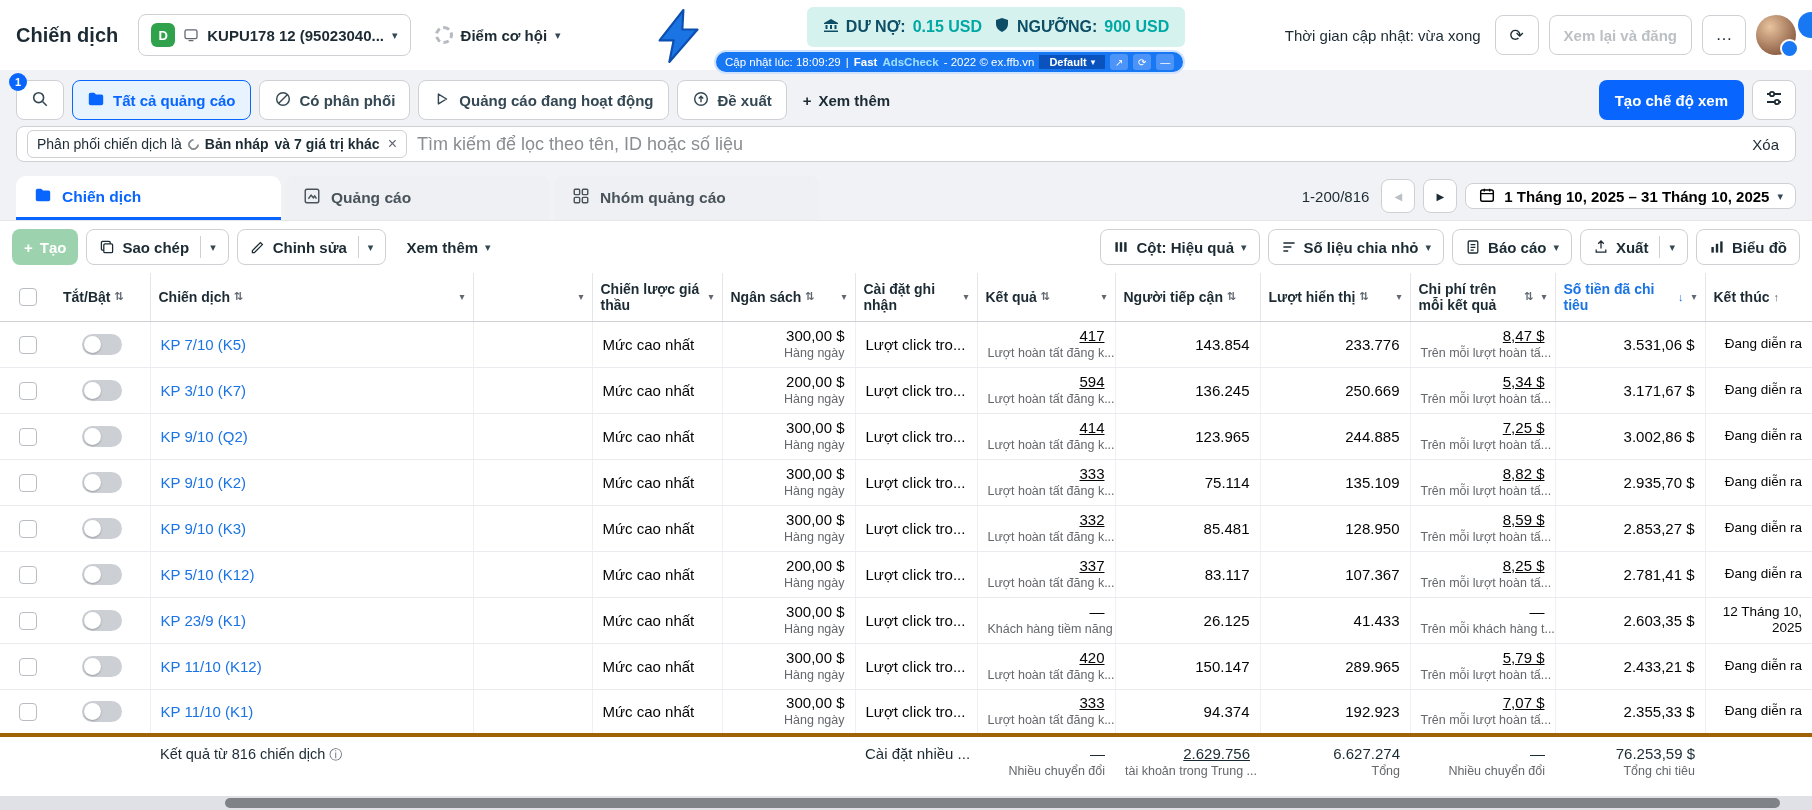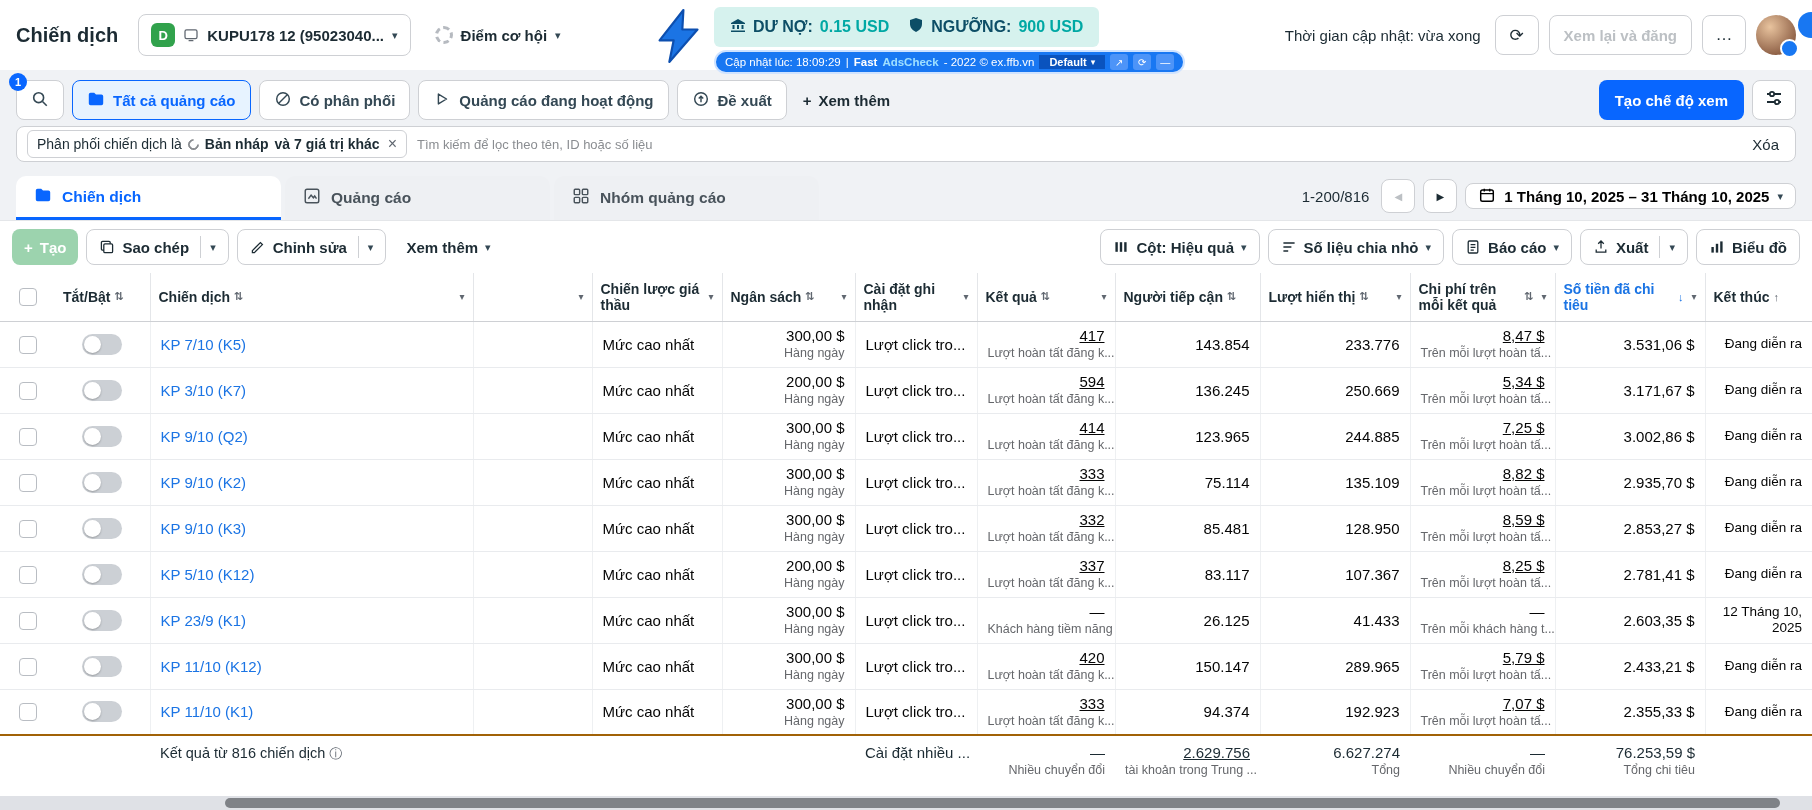--- a/index.html
+++ b/index.html
@@ -12,24 +12,24 @@
 .page-title{font-size:20px;font-weight:700;margin-right:20px}
 .account-pill{display:flex;align-items:center;gap:8px;border:1px solid #ced0d4;border-radius:8px;height:42px;padding:0 12px;background:#fff;cursor:pointer}
 .acc-badge{width:24px;height:24px;border-radius:6px;background:#31a24c;color:#fff;font-weight:700;display:flex;align-items:center;justify-content:center;font-size:13px}
 .acc-ic{color:#606770;display:flex}
 .acc-name{font-weight:700;font-size:15px}
 .caret{font-size:11px;color:#344854}
 .opp{display:flex;align-items:center;gap:8px;margin-left:24px;font-weight:600;cursor:pointer}
 .opp-ring{width:18px;height:18px;border-radius:50%;border:3px dashed #b6bac0;flex:none}
 
 .center-group{position:absolute;left:652px;top:7px;display:flex;align-items:flex-start;gap:10px;z-index:6}
-.debt-wrap{display:flex;flex-direction:column;align-items:flex-start}
+.debt-wrap{display:flex;flex-direction:column;align-items:flex-end}
 .debt-bar{display:flex;align-items:center;gap:7px;background:#d6f2ee;border-radius:6px;height:40px;padding:0 16px;font-size:16px}
 .debt-label{font-weight:700;color:#0d4e66}
-.debt-value{font-weight:700;color:#00a8a4;margin-right:12px}
+.debt-value{font-weight:700;color:#00a8a4;margin-right:5px}
 .debt-value:last-child{margin-right:0}
 .ext-bar{margin-top:3px;display:flex;align-items:center;gap:5px;background:#1877f2;border:2px solid #cfe3ff;border-radius:12px;height:24px;padding:0 9px;color:#fff;font-size:11.5px;white-space:nowrap}
 .ext-bar b{font-weight:700}
 .brand2{color:#9fe0ff;font-weight:700}
 .preset{background:#0a53be;border-radius:0;padding:1px 10px;font-weight:700;display:flex;gap:4px;align-items:center;cursor:pointer;font-size:11px}
 .preset .caret{color:#fff;font-size:9px}
 .xbtn{background:#4d94f8;border-radius:3px;min-width:18px;height:16px;display:flex;align-items:center;justify-content:center;font-size:10px;cursor:pointer}
 
 .top-right{margin-left:auto;display:flex;align-items:center;gap:10px}
 .upd{font-size:15px;margin-right:4px}
@@ -49,21 +49,21 @@
 .vt-more{display:flex;align-items:center;gap:7px;font-weight:600;margin-left:8px;cursor:pointer}
 .vt-right{margin-left:auto;display:flex;gap:8px;align-items:center}
 .create-view{height:40px;background:#0866ff;color:#fff;border:none;border-radius:8px;font-weight:600;font-size:15px;padding:0 16px;cursor:pointer}
 
 
 .filter-bar{margin:0 16px 8px;height:36px;background:#fff;border:1px solid #ced0d4;border-radius:8px;display:flex;align-items:center;padding:0 10px;gap:10px}
 .chip{display:flex;align-items:center;gap:6px;border:1px solid #ced0d4;border-radius:6px;height:28px;padding:0 9px;font-size:14px;white-space:nowrap;cursor:pointer}
 .chip b{font-weight:700}
 .status-dot{width:11px;height:11px;border-radius:50%;border:2px solid #8a8d91;border-top-color:transparent;transform:rotate(45deg);flex:none}
 .chip-x{font-size:16px;color:#606770;cursor:pointer;margin-left:2px;line-height:1}
-.filter-input{flex:1;border:none;outline:none;font-size:13px;color:#1c2b33;background:transparent}
+.filter-input{flex:1;border:none;outline:none;font-size:18px;color:#1c2b33;background:transparent}
 .filter-input::placeholder{color:#8a8d91}
 .clear-btn{font-size:15px;color:#1c2b33;cursor:pointer;padding:0 6px;background:none;border:none}
 
 
 .content-tabs{display:flex;align-items:flex-end;padding:6px 16px 0;height:50px}
 .ctab{width:265px;height:44px;border-radius:10px 10px 0 0;display:flex;align-items:center;gap:10px;padding:0 18px;font-weight:700;font-size:15.5px;color:#49535b;background:#eef0f3;margin-right:4px;cursor:pointer}
 .ctab.active{background:#fff;color:#0866ff;border-bottom:3px solid #0866ff}
 .ct-right{margin-left:auto;display:flex;align-items:center;gap:8px;padding-bottom:7px}
 .range{font-size:15px;margin-right:4px}
 .pg-btn{width:34px;height:34px;border:1px solid #ced0d4;border-radius:8px;background:#fff;display:flex;align-items:center;justify-content:center;font-size:10px;color:#1c2b33;cursor:pointer}
@@ -95,21 +95,21 @@
 .num{text-align:right}
 .sub{font-size:12.5px;color:#65676b;line-height:1.2}
 .v{line-height:1.25}
 .u{text-decoration:underline;cursor:pointer}
 .camp-link{color:#1b74e4;cursor:pointer}
 .cb{display:inline-block;width:18px;height:18px;border:1px solid #b9bdc3;border-radius:4px;background:#fff;cursor:pointer;vertical-align:middle}
 .switch{display:inline-block;width:40px;height:21px;background:#ccd0d5;border-radius:11px;position:relative;cursor:pointer;vertical-align:middle}
 .switch .knob{position:absolute;left:2px;top:2px;width:17px;height:17px;background:#fff;border-radius:50%;box-shadow:0 1px 2px rgba(0,0,0,.25)}
 .c-check,.c-toggle{text-align:center}
 .c-ends{white-space:normal;font-size:13.5px;line-height:1.2}
-tfoot td{height:51px;border-top:2px solid #a16207;padding:8px 10px 4px;vertical-align:top;font-size:15px}
+tfoot td{height:51px;border-top:4px solid #a16207;padding:8px 10px 4px;vertical-align:top;font-size:15px}
 .fsum{font-size:14.5px;color:#1c2b33}
 .info{font-size:13px;color:#606770}
 
 
 .hscroll{position:fixed;left:0;bottom:0;width:1812px;height:14px;background:#dfe1e6}
 .hthumb{position:absolute;top:2px;left:225px;width:1555px;height:10px;background:#7f8287;border-radius:5px;cursor:grab}
 </style>
 </head>
 <body>
 

